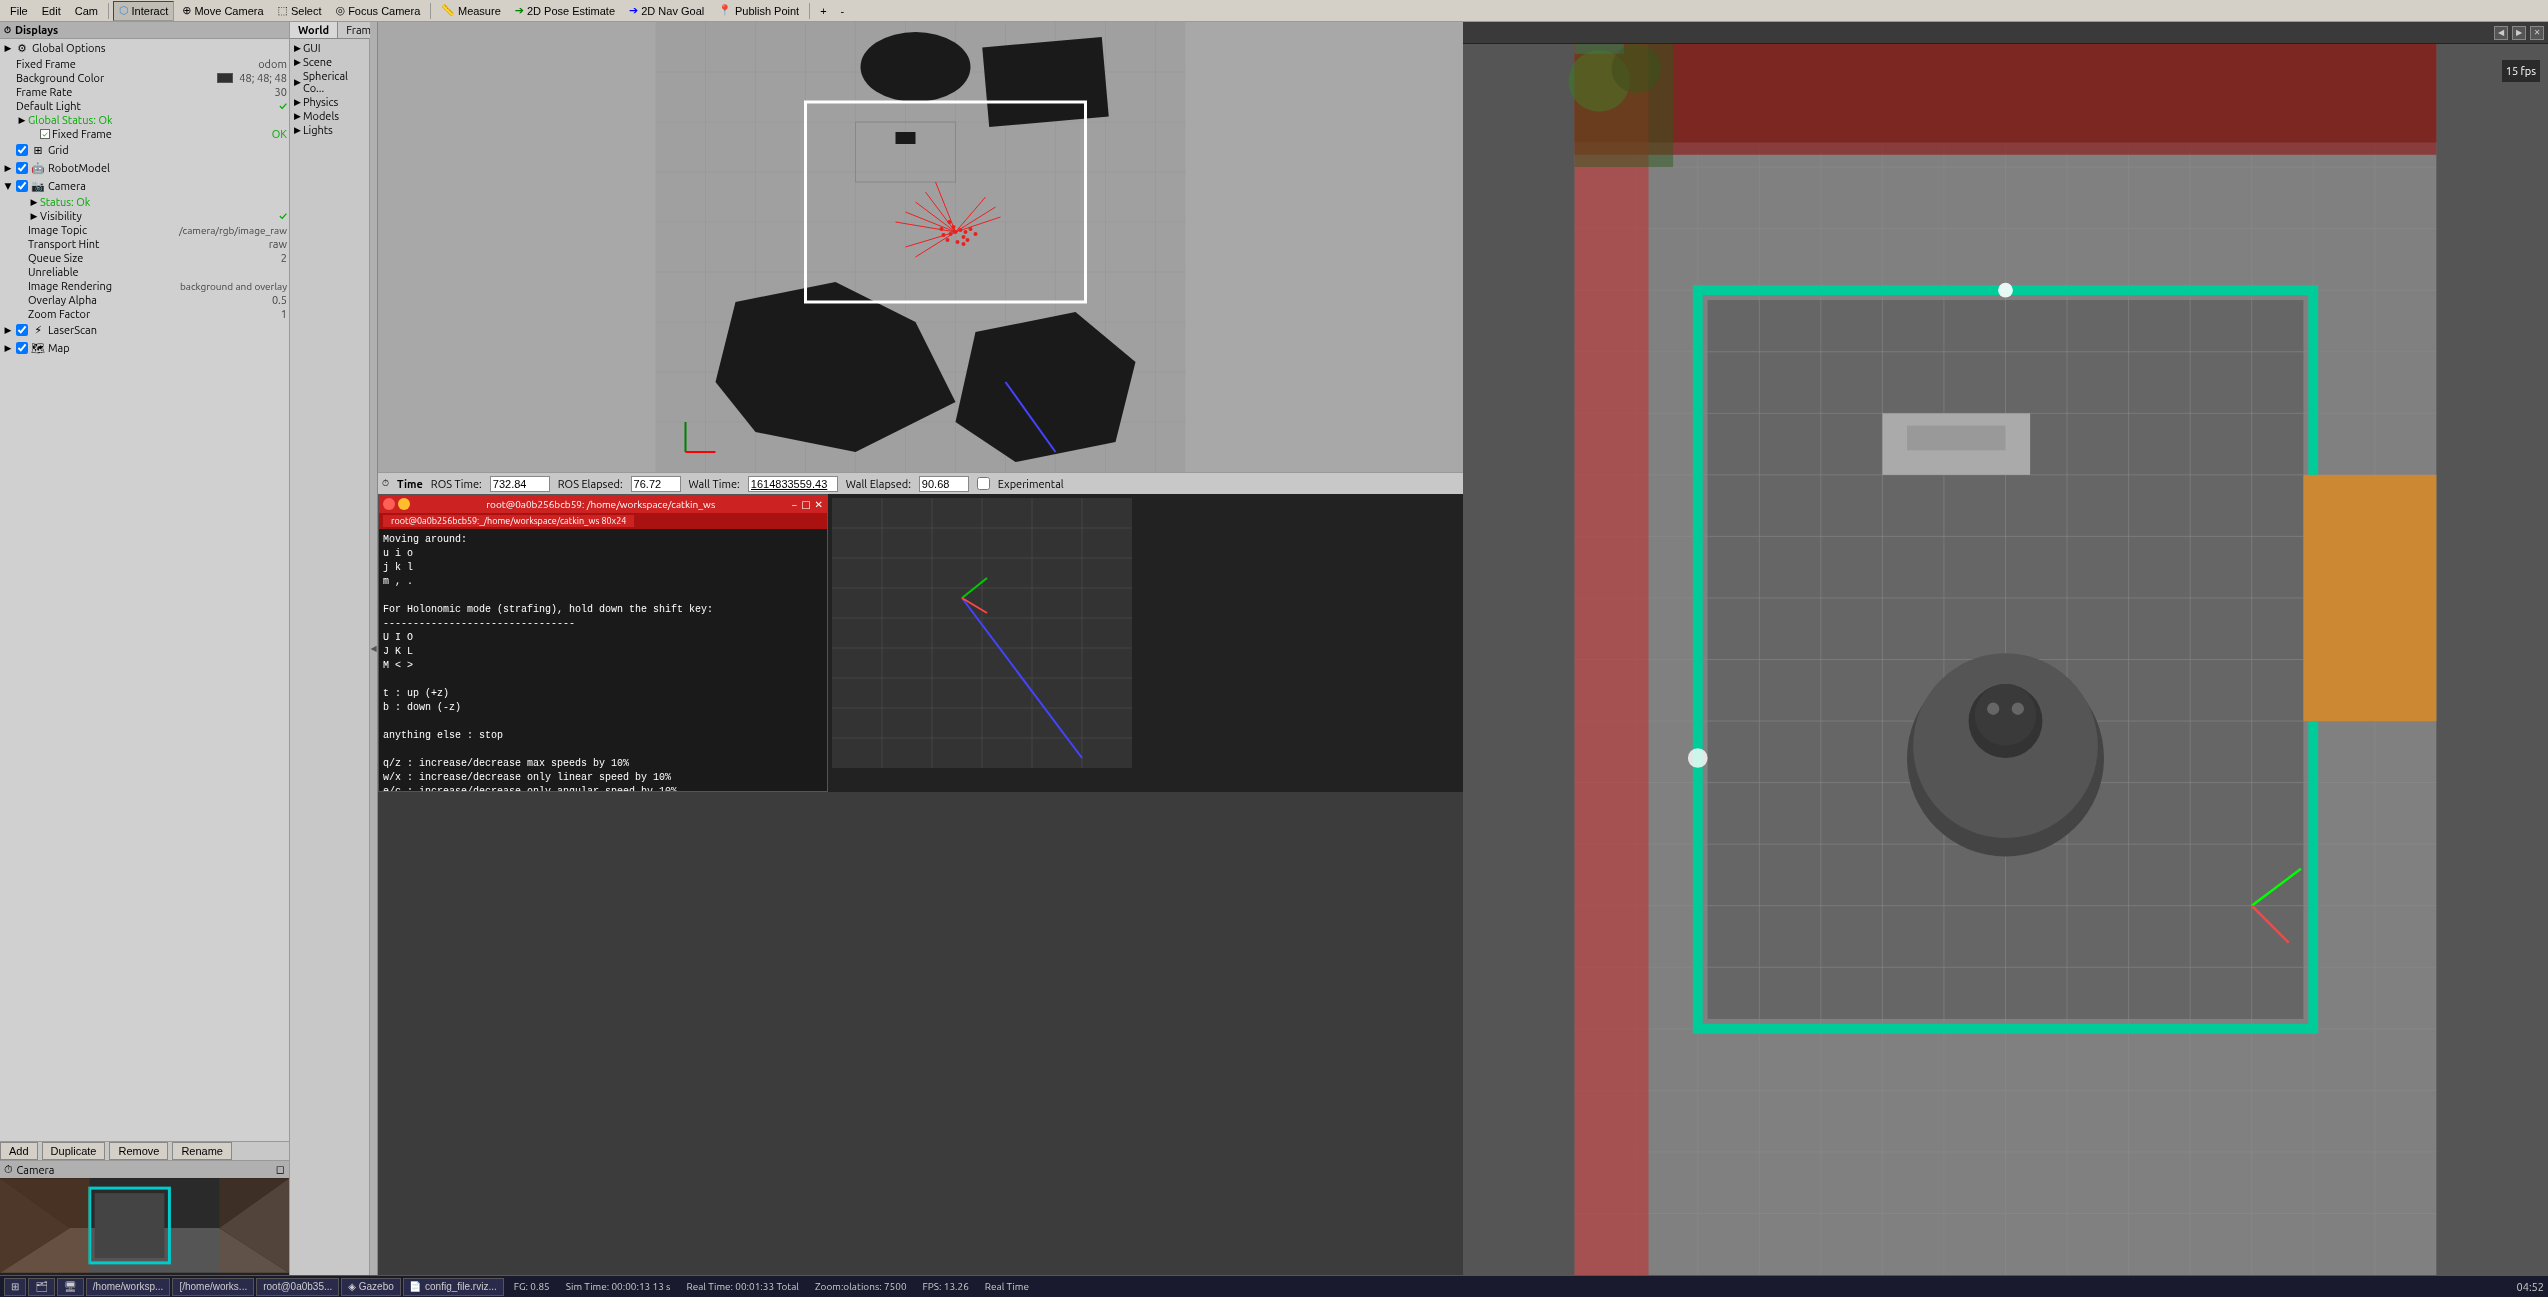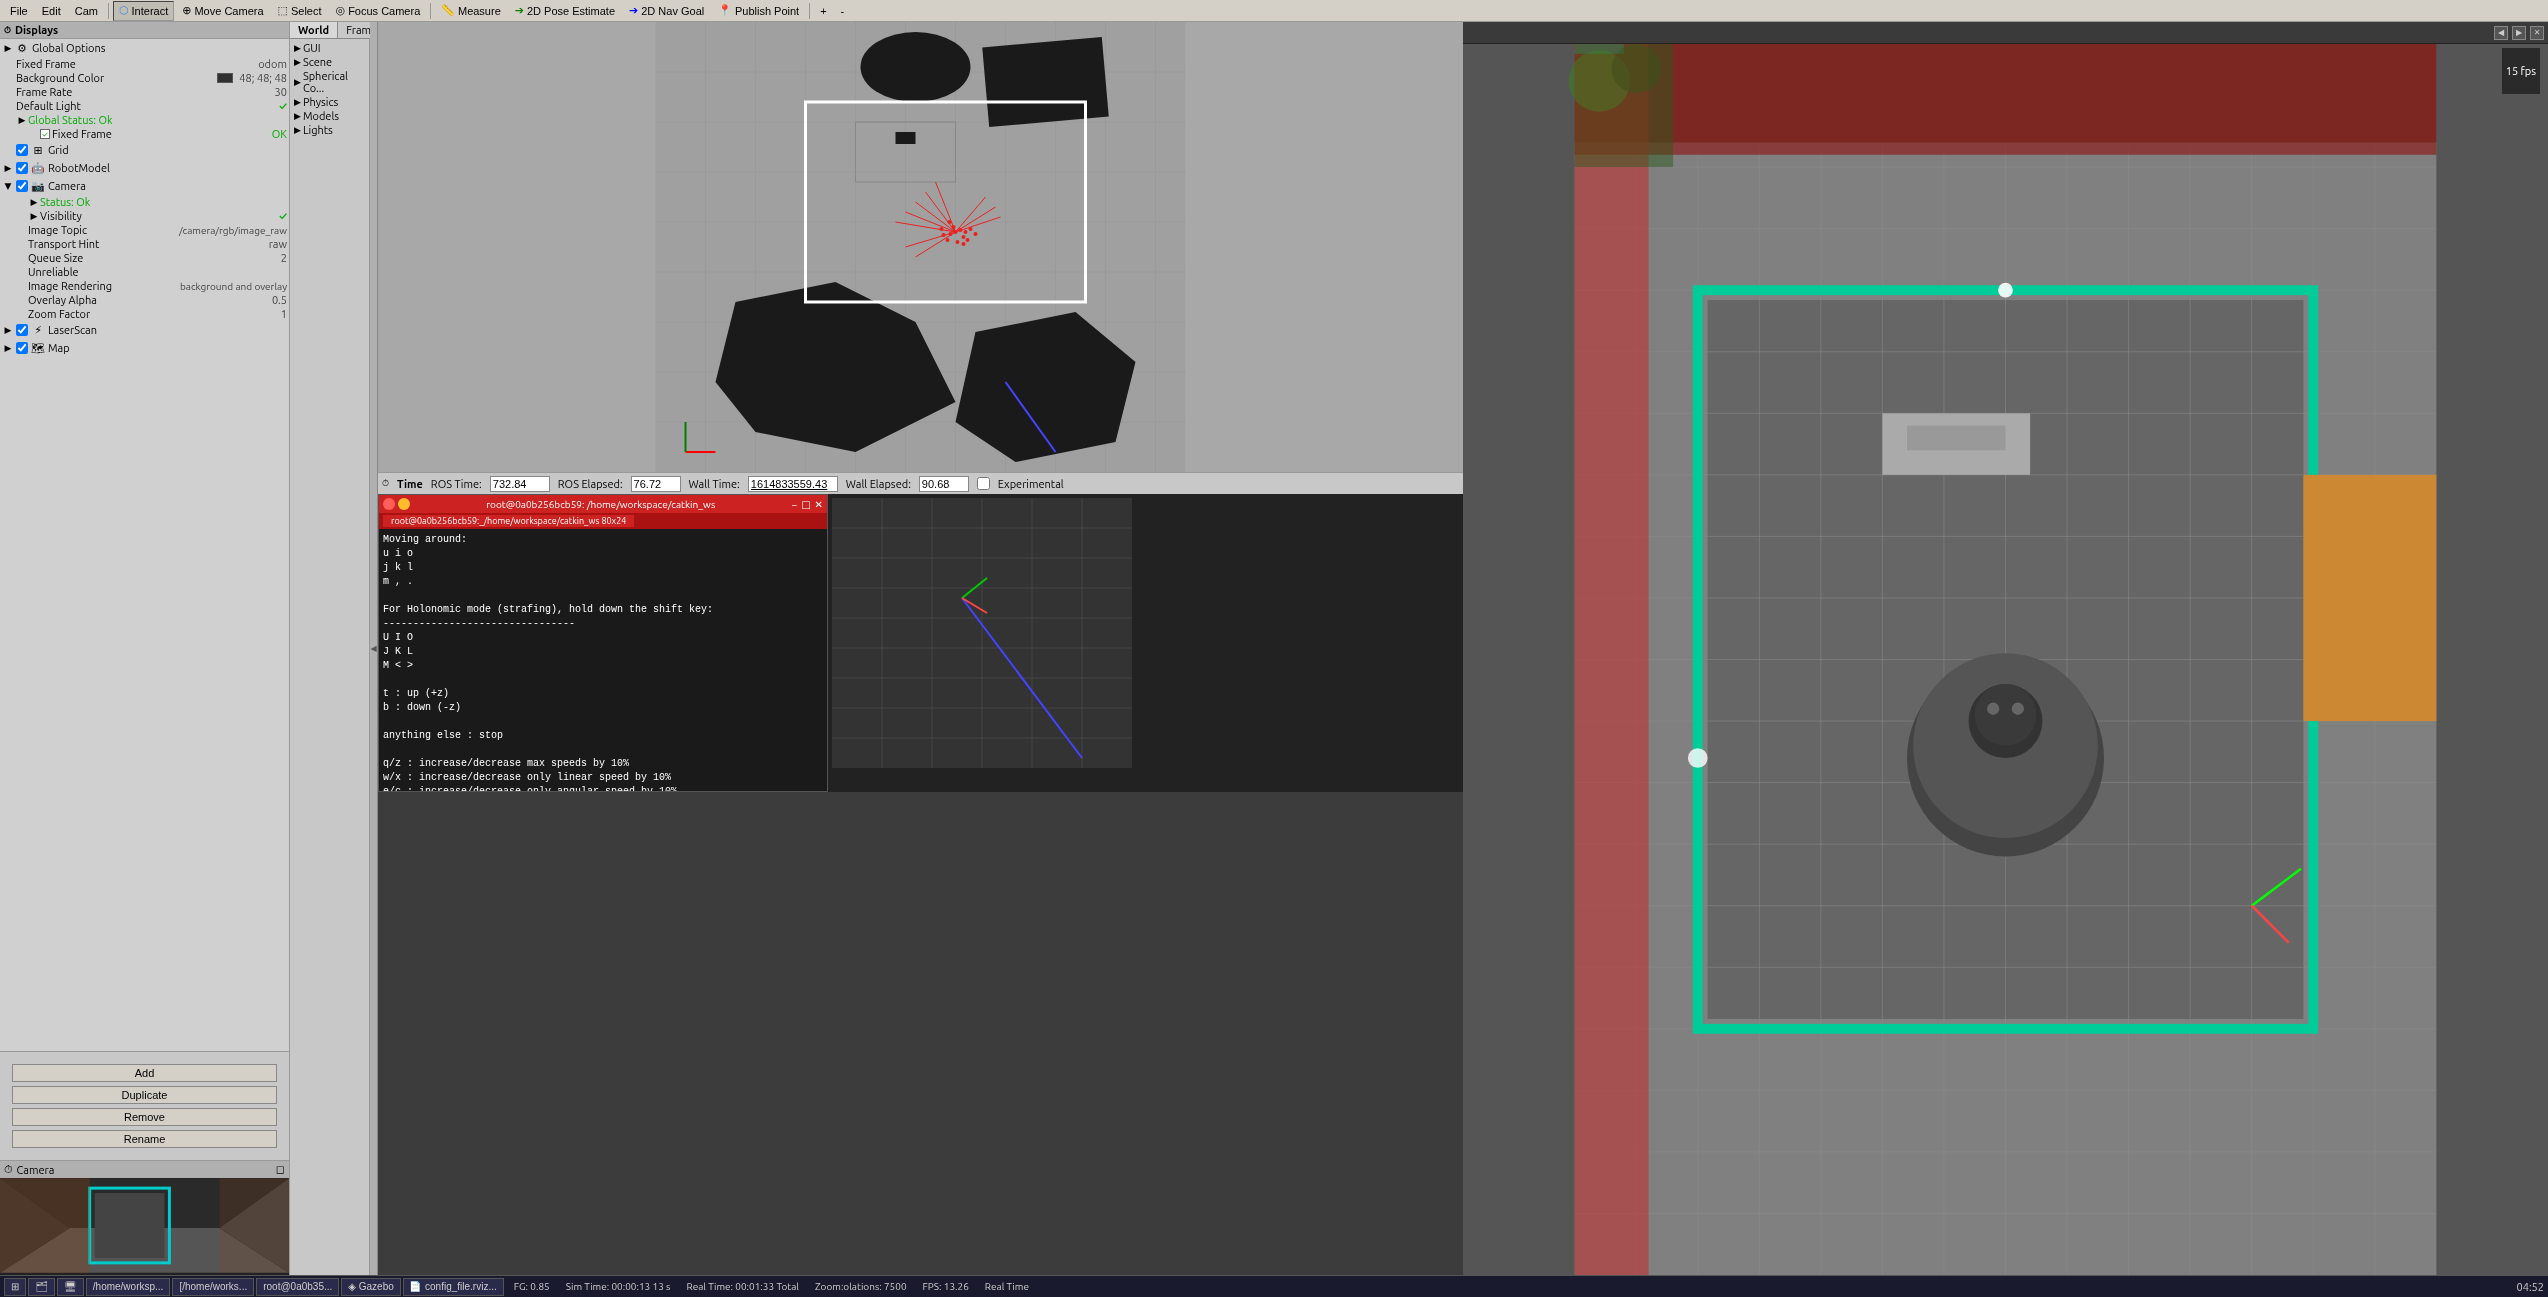--- a/index.html
+++ b/index.html
@@ -78,24 +78,23 @@
     .tree-indent2 { padding-left: 28px; }
 
     .color-swatch { width: 16px; height: 10px; display: inline-block; border: 1px solid #555; margin-right: 2px; vertical-align: middle; }
     .checkmark { color: #00aa00; font-weight: bold; }
     .status-ok { color: #00aa00; }
 
     
     .displays-buttons {
       display: flex;
       gap: 4px;
-      padding: 12px;
+      padding: 0;
       background: #c8c8c8;
       border-top: 1px solid #999;
-      flex-direction: column;
     }
     .panel-btn {
       padding: 2px 8px;
       background: #d4d0c8;
       border: 1px solid #888;
       cursor: pointer;
       font-size: 11px;
       color: #000;
     }
     .panel-btn:disabled { color: #999; }
@@ -221,26 +220,26 @@
       font-family: 'Courier New', monospace;
       font-size: 10px;
       padding: 4px;
       overflow-y: auto;
       line-height: 1.4;
     }
 
     
     .fps-display {
       position: absolute;
-      top: 4px;
+      top: 16px;
       right: 8px;
       color: #fff;
       font-size: 11px;
       background: rgba(0,0,0,0.5);
-      padding: 17px 4px;
+      padding: 5px 4px;
     }
 
     
     .taskbar {
       height: 22px;
       background: #1a1a2e;
       display: flex;
       align-items: center;
       padding: 0 4px;
       gap: 2px;

